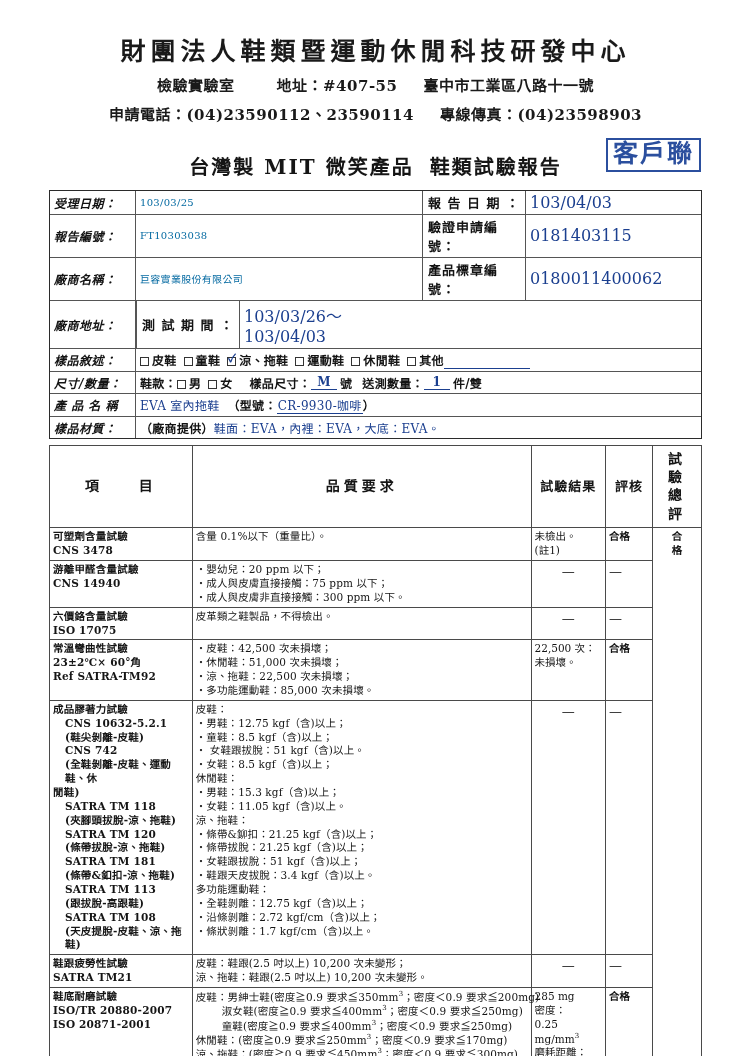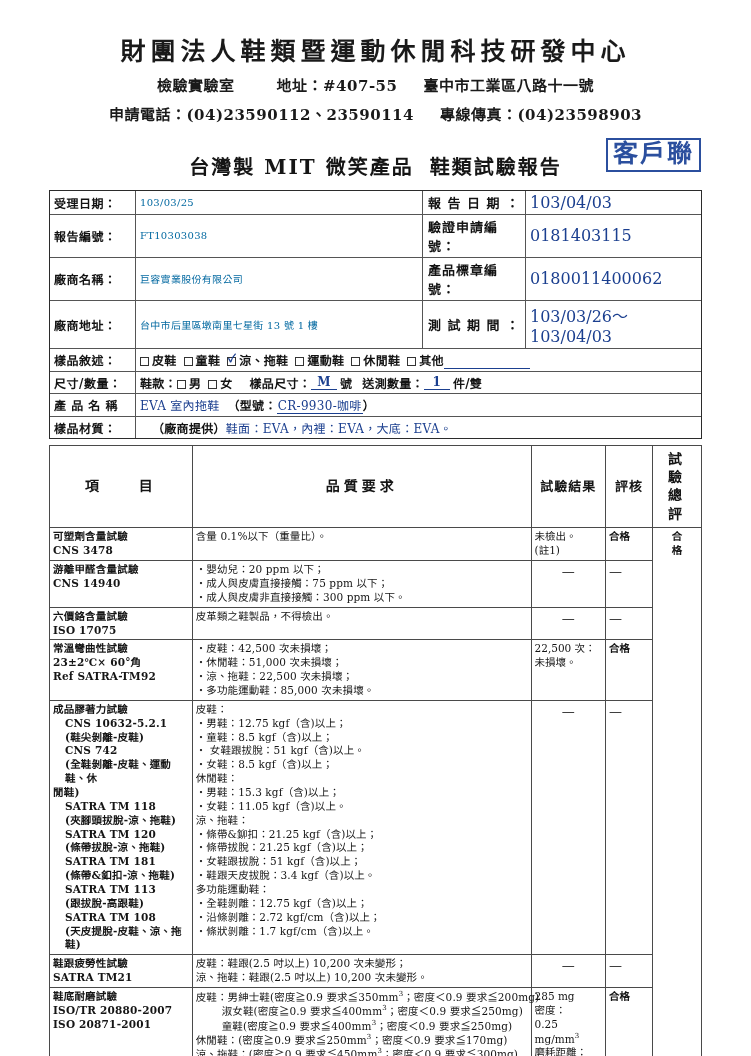--- a/index.html
+++ b/index.html
@@ -83,33 +83,34 @@
     margin: 10px 49px 0 49px;
     border: 1.6px solid #2b2b2b;
     border-bottom: none;
     font-size: 12px;
   }
   .inforow {
     display: flex;
     border-bottom: 1px solid #555;
     min-height: 20px;
   }
-  .inforow:last-child { border-bottom: 1.6px solid #2b2b2b; gap: 12px; }
+  .inforow:last-child { border-bottom: 1.6px solid #2b2b2b; }
   .cellL {
     width: 86px;
     flex: 0 0 86px;
     border-right: 1px solid #555;
     padding: 2px 6px 2px 4px;
     font-weight: bold;
     font-size: 12px;
     color: #131313;
     box-sizing: border-box;
     display: flex;
     align-items: center;
     letter-spacing: 0.5px;
+    font-style: italic;
   }
   .cellV {
     flex: 1 1 auto;
     padding: 2px 4px;
     box-sizing: border-box;
     display: flex;
     align-items: center;
     color: #0369a1;
     font-size: 10px;
     letter-spacing: 0.3px;
@@ -299,21 +300,20 @@
 
     <div class="inforow">
       <div class="cellL">廠商名稱：</div>
       <div class="cellV">巨容實業股份有限公司</div>
       <div class="cellL2">產品標章編號：</div>
       <div class="cellV2">0180011400062</div>
     </div>
 
     <div class="inforow">
       <div class="cellL">廠商地址：</div>
-      <div class="cellV">台中市后里區墩南里七星街 13 號 1 樓</div>
       <div class="cellL2">測 試 期 間 ：</div>
       <div class="cellV2">103/03/26～103/04/03</div>
     </div>
 
     <div class="inforow">
       <div class="cellL">樣品敘述：</div>
       <div class="cellWide">
         <span class="opt"><span class="cb"></span><span>皮鞋</span></span>
         <span class="opt"><span class="cb"></span><span>童鞋</span></span>
         <span class="opt"><span class="cb checked"></span><span>涼、拖鞋</span></span>

